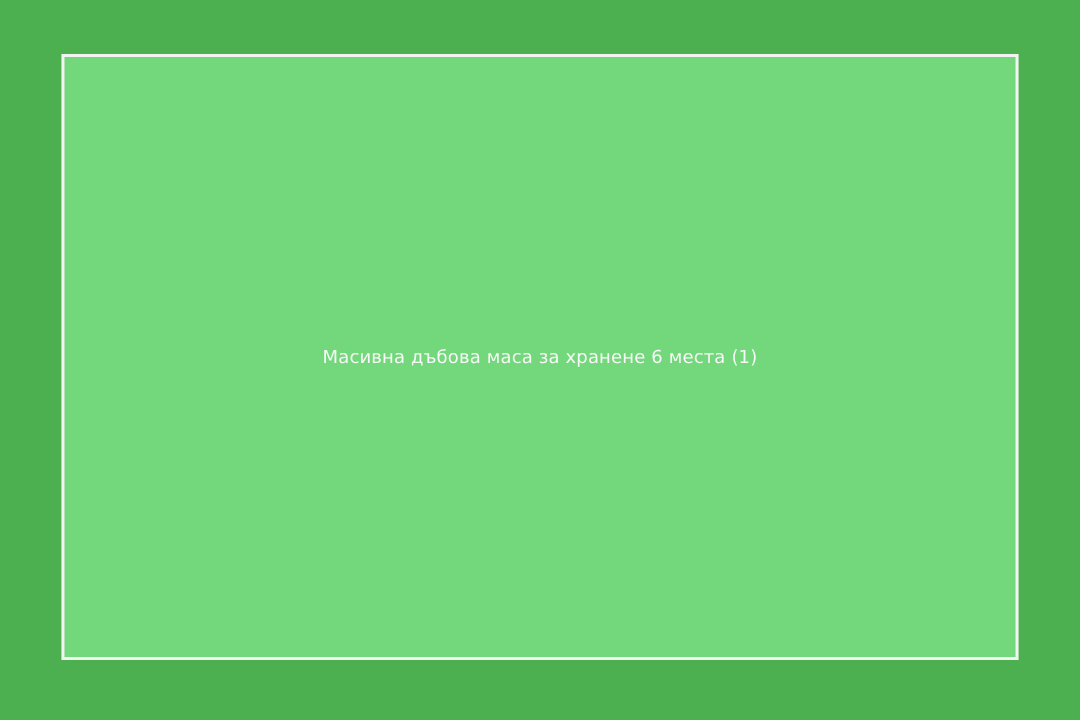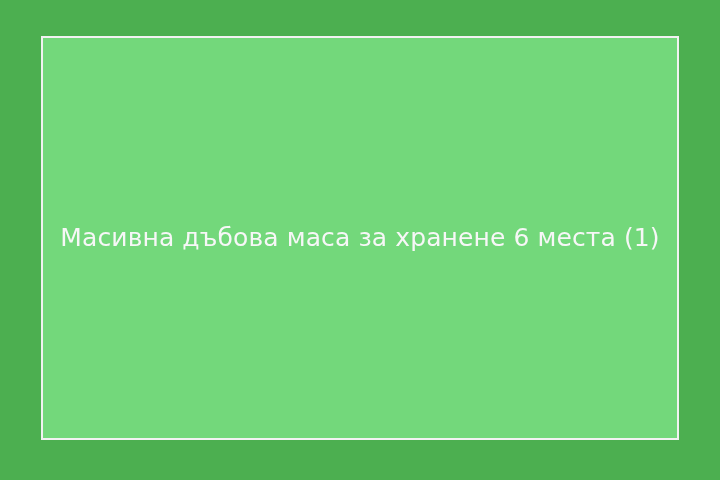--- a/index.html
+++ b/index.html
@@ -38,21 +38,21 @@
     text-align: center;
   }
 
   #placeholder-caption {
     display: block;
     width: 100%;
     padding: 0 10px;
     box-sizing: border-box;
     color: #f7f7f7;
     font-family: "DejaVu Sans", "Liberation Sans", sans-serif;
-    font-size: 25px;
+    font-size: 12px;
     font-weight: 400;
     line-height: 26px;
     letter-spacing: 0.1px;
     white-space: nowrap;
   }
 </style>
 </head>
 <body>
 
 <div id="canvas">

